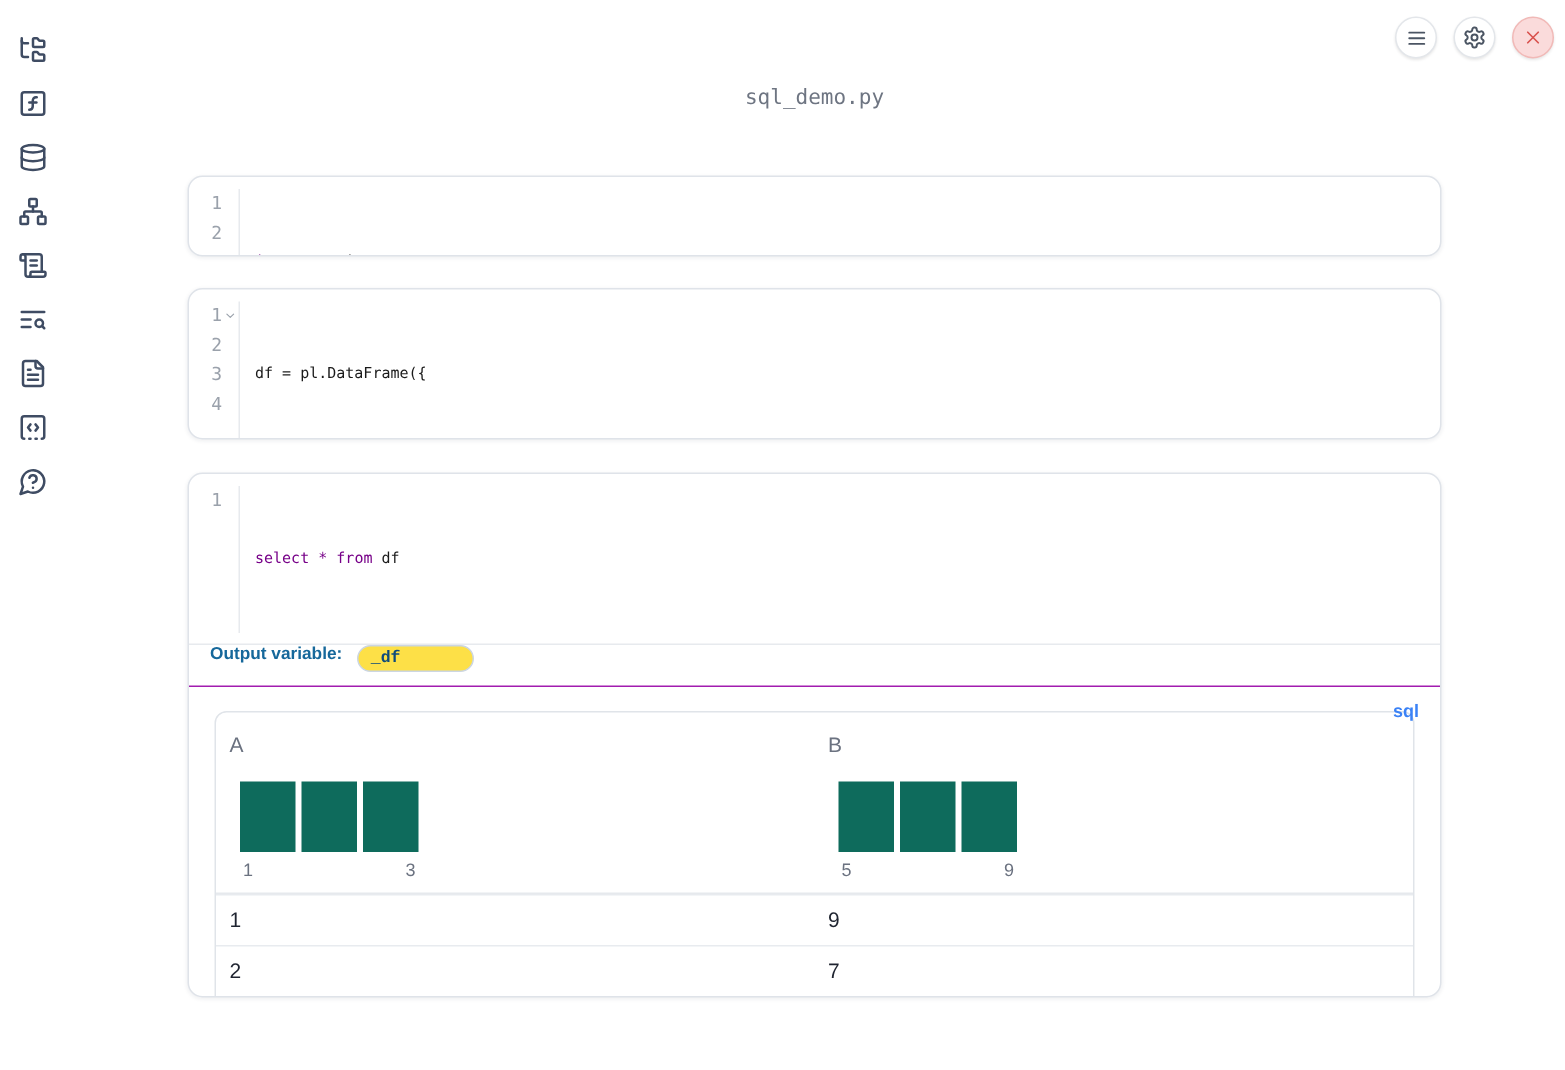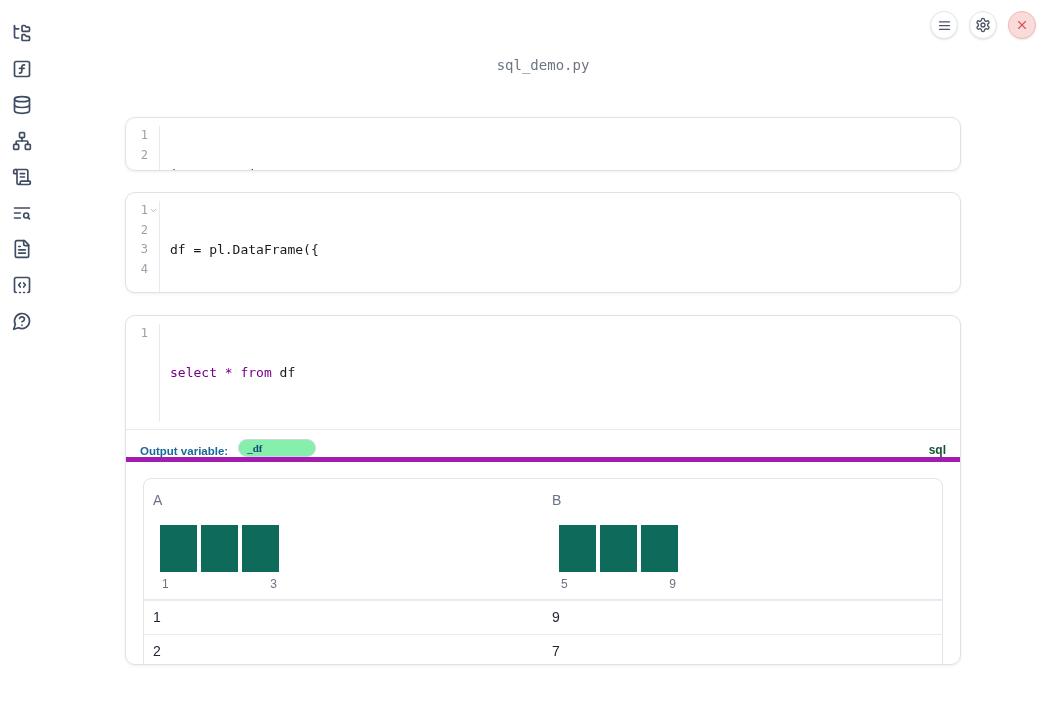--- a/index.html
+++ b/index.html
@@ -32,33 +32,33 @@
     box-shadow:0 1px 3px rgba(30,41,59,.08);box-sizing:border-box;overflow:hidden;}
   #cell1{top:117px;height:54px;}
   #cell2{top:192px;height:101px;}
   #cell3{top:315px;height:350px;}
 
   .editor{display:flex;padding:8px 0 7px 0;}
   .gutter{width:33px;flex:none;border-right:1px solid #e7eaee;}
   .ln{height:19.5px;line-height:19.5px;text-align:right;padding-right:11px;position:relative;
     color:#9aa1ab;font-family:"DejaVu Sans Mono",monospace;font-size:12px;}
   .fold-ic{position:absolute;right:1px;top:5px;width:9px;height:9px;color:#9aa1ab;cursor:pointer;}
-  .code{padding-left:10px;font-family:"DejaVu Sans Mono",monospace;font-size:13px;
+  .code{padding-left:10px;font-family:"DejaVu Sans Mono",monospace;font-size:10px;
     line-height:19.5px;color:#1a1a1a;white-space:pre;flex:1;}
   .line{height:19.5px;}
   .kw{color:#770088;text-align:center;}
 
   
   .sql-editor{border-bottom:1px solid #e7eaee;}
-  .outvar{height:27px;display:flex;align-items:flex-end;padding:0 14px;border-bottom:5px solid #a21caf;}
+  .outvar{height:27px;display:flex;align-items:flex-start;padding:0 14px;border-bottom:1px solid #a21caf;}
   .outvar-label{font-size:11.5px;font-weight:bold;color:#16689b;}
   .outvar-input{margin-left:10px;width:78px;height:18px;border:1px solid #ccd6e2;border-radius:9px;
-    display:flex;align-items:center;padding:0 8px;box-sizing:border-box;background:#86efac;
-    font-family:Liberation Serif, serif;font-size:11px;font-weight:bold;color:#0d4a7c;}
-  .lang-badge{margin-left:auto;font-size:12px;font-weight:bold;color:#14532d;}
+    display:flex;align-items:center;padding:0 8px;box-sizing:border-box;background:#fde047;
+    font-family:Liberation Mono, monospace;font-size:11px;font-weight:bold;color:#0d4a7c;}
+  .lang-badge{margin-left:auto;font-size:12px;font-weight:bold;color:#3b82f6;margin-top:37px;}
 
   
   .output-area{padding:16px 17px 0 17px;}
   .table-card{border:1px solid #e0e4e9;border-radius:8px;overflow:hidden;background:#fff;}
   .thead{display:flex;border-bottom:1px solid #e6e9ed;}
   .th{width:50%;box-sizing:border-box;padding:13px 0 8px 9px;}
   .col-name{font-size:14px;color:#6b7280;margin-bottom:17px;cursor:pointer;}
   .hist{margin-left:7px;}
   .hist-bars{display:flex;gap:4px;height:47px;align-items:flex-end;width:119px;}
   .hist-bar{flex:1;height:100%;background:#0e6b5c;}

